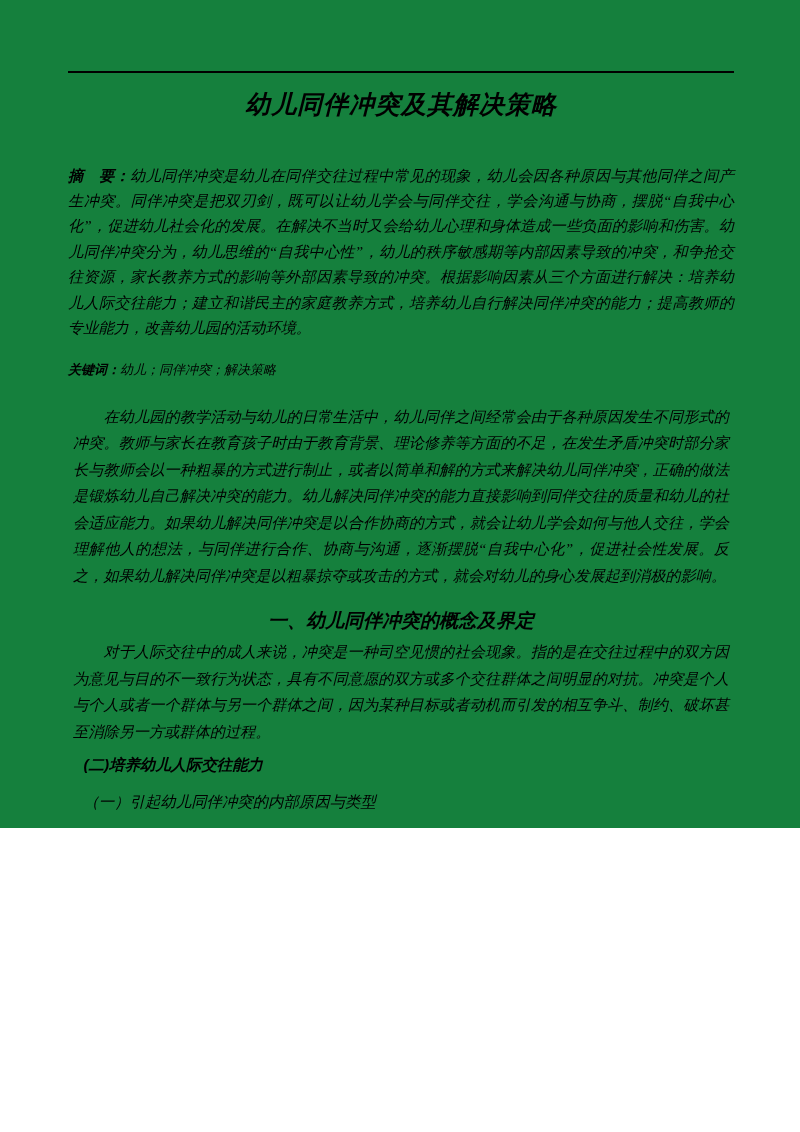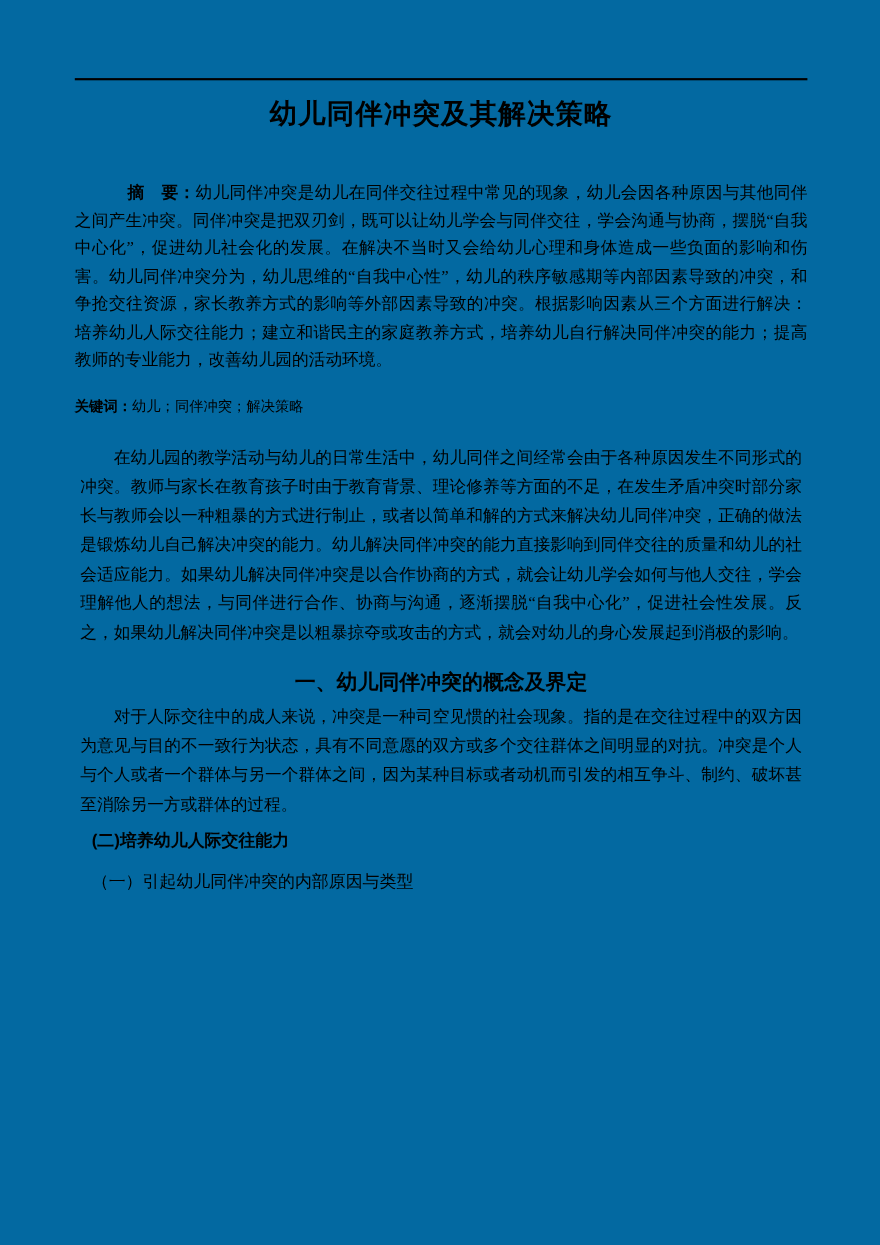--- a/index.html
+++ b/index.html
@@ -7,24 +7,25 @@
     padding: 0;
     background: #ffffff;
   }
   body {
     font-family: "Liberation Serif", "DejaVu Serif", serif;
     color: #000000;
   }
   #page {
     position: relative;
     width: 800px;
-    height: 1132px;
-    background: #0369a1;
+    height: 828px;
+    background: #15803d;
     overflow: hidden;
     box-sizing: border-box;
+    font-style: italic;
   }
   .content {
     position: absolute;
     left: 68px;
     top: 0;
     width: 666px;
   }
   .header-rule {
     position: absolute;
     left: 68px;
@@ -47,21 +48,20 @@
     margin: 0;
     padding-top: 42px;
     font-size: 15.2px;
     line-height: 25.4px;
     text-align: justify;
     text-justify: inter-ideograph;
   }
   .abstract .lbl {
     font-weight: bold;
     font-family: "Liberation Sans", "DejaVu Sans", sans-serif;
-    margin-left: 48px;
   }
   .keywords {
     margin: 0;
     padding-top: 17px;
     font-size: 13px;
     line-height: 25.4px;
   }
   .keywords .lbl {
     font-weight: bold;
     font-family: "Liberation Sans", "DejaVu Sans", sans-serif;

